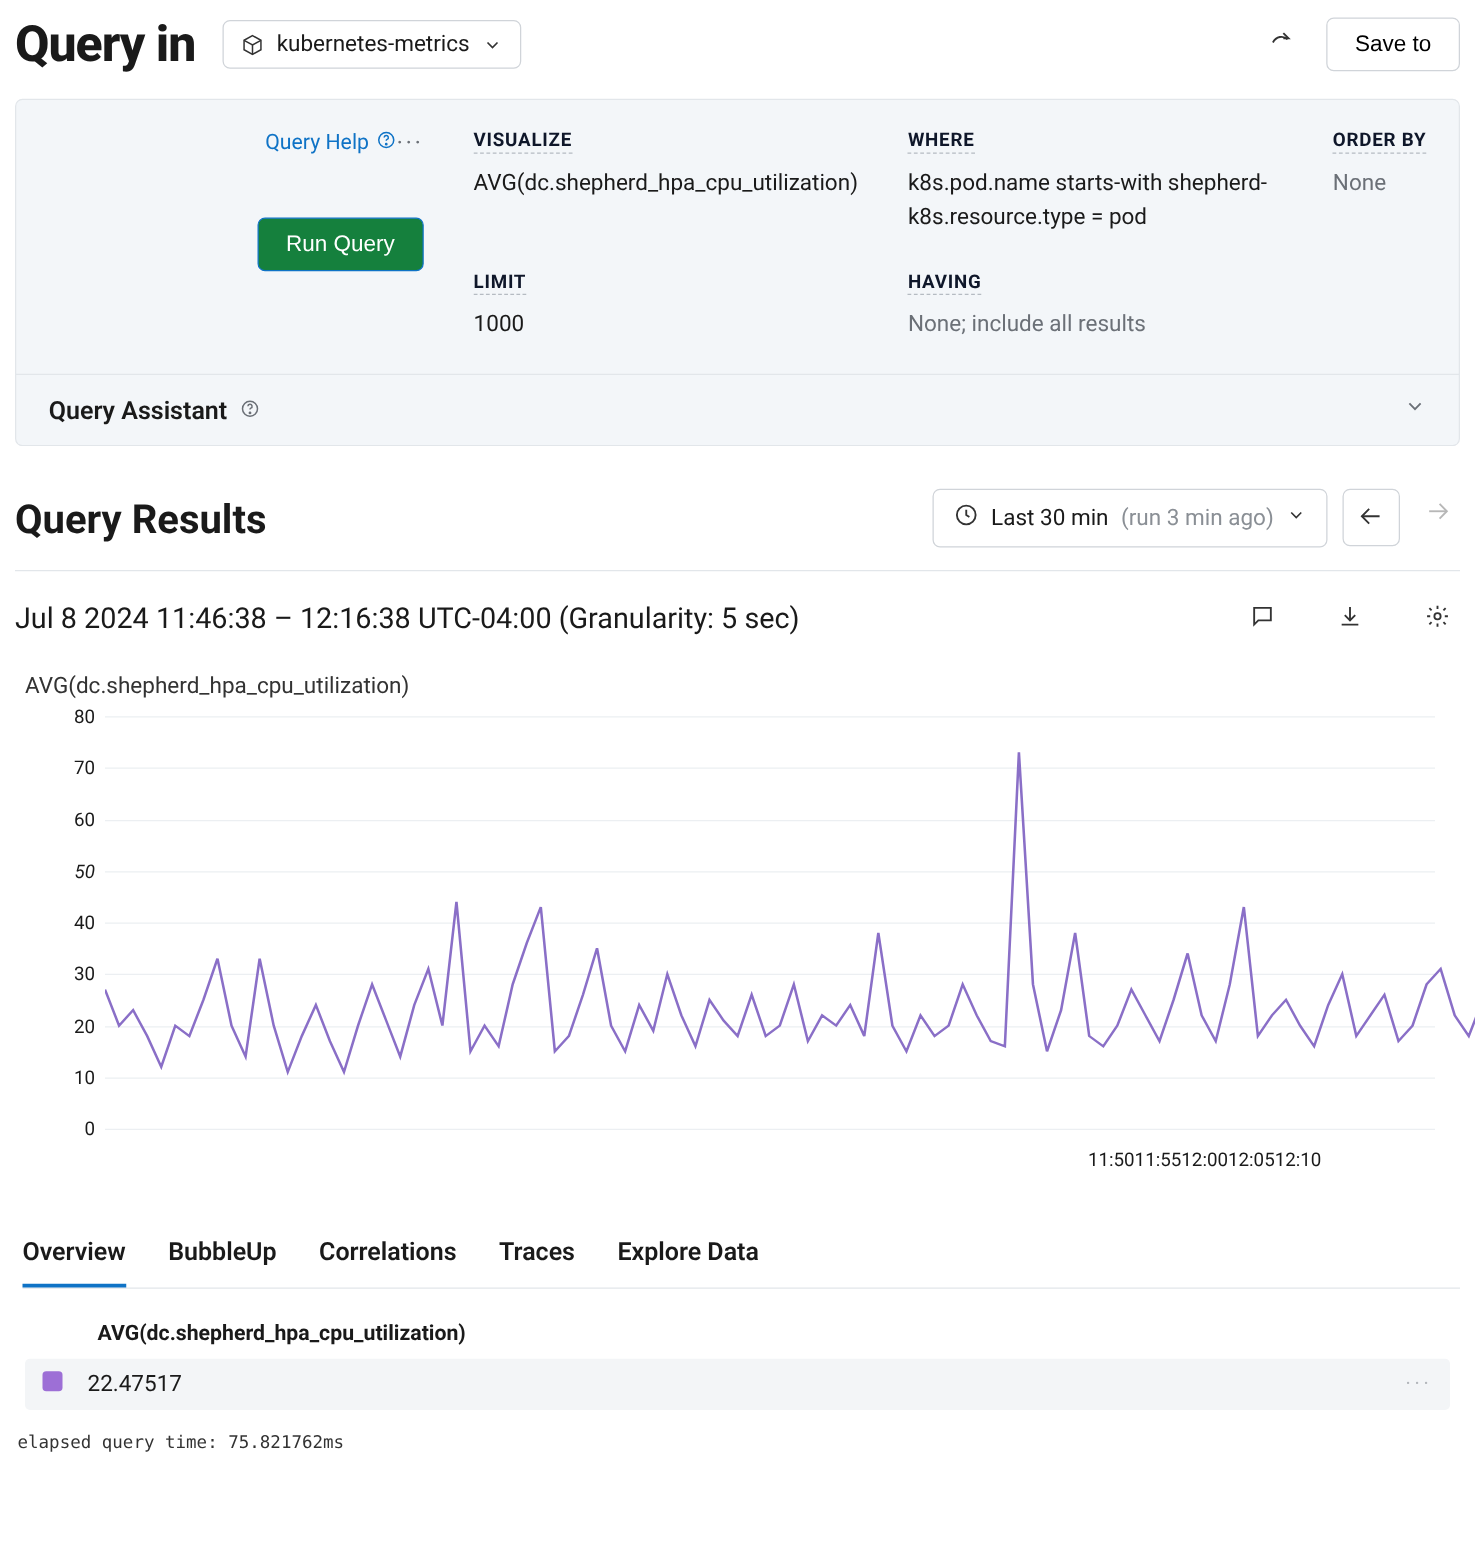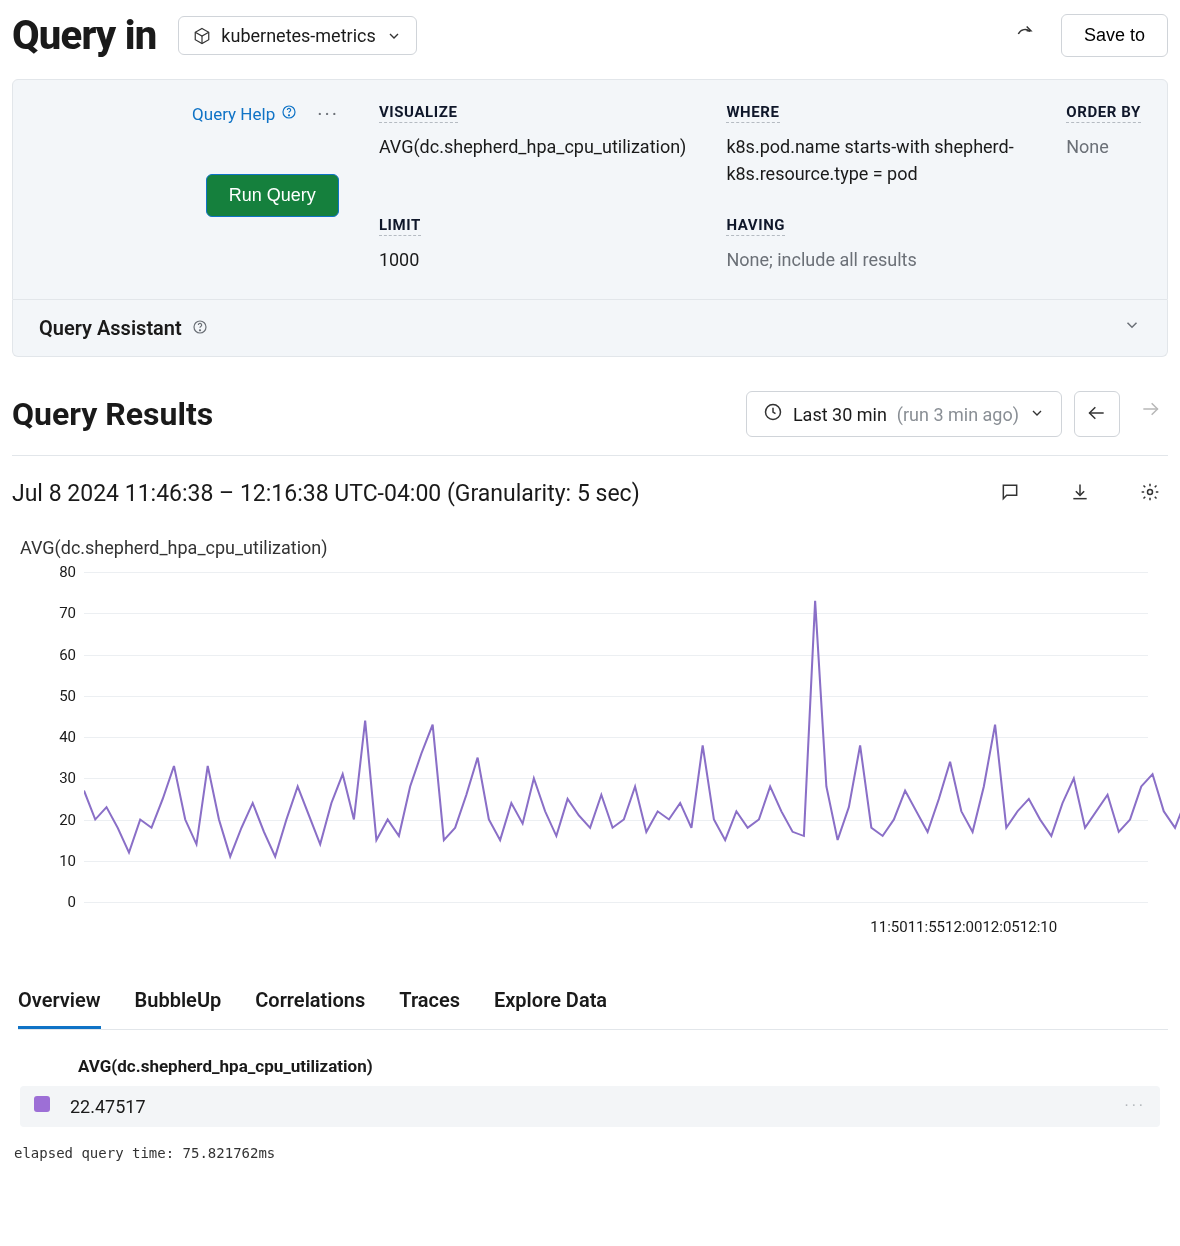--- a/index.html
+++ b/index.html
@@ -16,21 +16,21 @@
 .icon-btn.outlined { border:1px solid #d0d4d9; width:46px; height:46px; }
 .btn { border:1px solid #d0d4d9; background:#fff; border-radius:6px; padding:10px 22px; font-size:18px; cursor:pointer; }
 .btn.primary { background:#15803d; color:#fff; border-color:#0f73c6; font-weight:400;margin-top:32px; }
 
 
 .qpanel { background:#f3f6f9; border:1px solid #e2e6ea; border-radius:6px 6px 0 0; padding:22px 26px 26px 26px; display:grid; grid-template-columns: 1fr 1fr 1fr auto; column-gap:40px; row-gap:28px; position:relative; }
 .qcol-label { font-size:15px; font-weight:700; letter-spacing:0.04em; color:#0f172a; border-bottom:1px dashed #b5bbc2; display:inline-block; padding-bottom:1px; margin-bottom:10px; }
 .qcol-val { font-size:18px; color:#1a1a1a; line-height:1.5; }
 .gray { color:#6b7077; }
 .qactions { grid-row: 1 / span 2; display:flex; flex-direction:column; align-items:flex-end; gap:16px; }
-.help-row { display:flex; align-items:center; gap:20px; }
+.help-row { display:flex; align-items:center; gap:0; }
 .help-link { color:#0f73c6; font-size:17px; display:flex; align-items:center; gap:6px; cursor:pointer; }
 .dots { font-size:20px; letter-spacing:2px; color:#6b7077; cursor:pointer; }
 
 
 .assistant { background:#f3f6f9; border:1px solid #e2e6ea; border-top:none; border-radius:0 0 6px 6px; padding:16px 26px; display:flex; justify-content:space-between; cursor:pointer; }
 .assistant-label { font-size:20px; font-weight:600; display:flex; align-items:center; gap:10px; }
 
 
 .res-hdr-row { display:flex; align-items:center; justify-content:space-between; margin:34px 0 0 0; }
 .res-title { font-size:32px; font-weight:700; }
@@ -243,21 +243,21 @@
       <span>11:55</span>
       <span>12:00</span>
       <span>12:05</span>
       <span>12:10</span>
     </div>
 <div class="ylabel" style="top: 330px;">0</div>
     <div class="ylabel" style="top: 288.75px;">10</div>
     <div class="ylabel" style="top: 247.5px;">20</div>
     <div class="ylabel" style="top: 206.25px;">30</div>
     <div class="ylabel" style="top: 165px;">40</div>
-    <div class="ylabel" style="top: 123.75px;">50</div>
+    <div class="ylabel" style="top: 123.75px; font-style: italic;">50</div>
     <div class="ylabel" style="top: 82.5px;">60</div>
     <div class="ylabel" style="top: 41.25px;">70</div>
     <div class="ylabel" style="top: 0px;">80</div>
   </div>
 
 <div class="tabs" id="tabs">
     <div class="tab active">Overview</div>
     <div class="tab">BubbleUp</div>
     <div class="tab">Correlations</div>
     <div class="tab">Traces</div>

